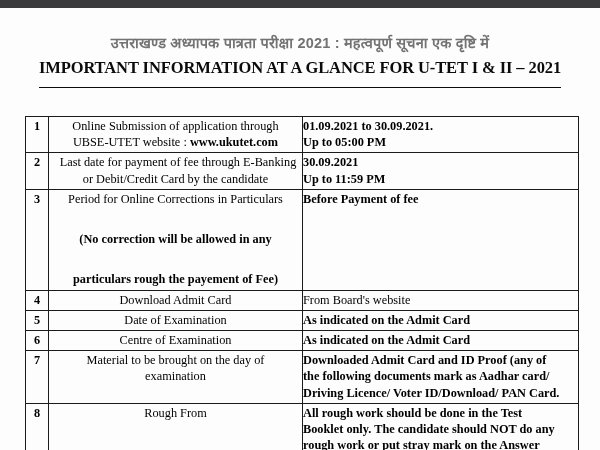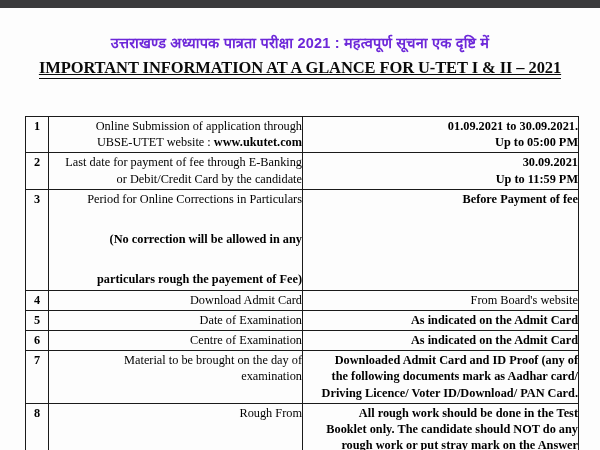--- a/index.html
+++ b/index.html
@@ -33,39 +33,38 @@
   .title-hi {
     position: absolute;
     top: 24px;
     left: 0;
     width: 600px;
     text-align: center;
     font-family: "Liberation Sans", "DejaVu Sans", sans-serif;
     font-size: 14.5px;
     font-weight: 600;
     letter-spacing: 0.2px;
-    color: #6d28d9;
+    color: #737373;
     white-space: nowrap;
   }
   .title-en {
     position: absolute;
     top: 50px;
     left: 0;
     width: 600px;
     text-align: center;
     font-size: 16.5px;
     font-weight: bold;
     letter-spacing: -0.1px;
     color: #0b0b0b;
     white-space: nowrap;
   }
   .title-en span.u {
     border-bottom: 1.6px solid #0b0b0b;
-    padding-bottom: 1px;
-    text-decoration: underline;
+    padding-bottom: 10px;
   }
   
   #tbl-wrap {
     position: absolute;
     left: 25px;
     top: 108px;
     width: 551px;
   }
   table.notice {
     border-collapse: collapse;
@@ -83,25 +82,25 @@
     width: 22px;
     text-align: center;
     font-weight: bold;
     font-size: 12.5px;
     padding-top: 2px;
   }
   td.c-desc {
     width: 253px;
     padding-left: 6px;
     padding-right: 3px;
-    text-align: right;
+    text-align: center;
   }
   td.c-val {
     width: 275px;
-    text-align: right;
+    text-align: left;
     padding-left: 4px;
     padding-right: 4px;
     font-weight: bold;
     margin-left: 7px;
   }
   .ln { display: block; }
   .b  { font-weight: bold; margin-top: 24px; }
   .r  { font-weight: normal; }
   .indent { padding-left: 5px; }
   .pad-b { padding-bottom: 20px; }

